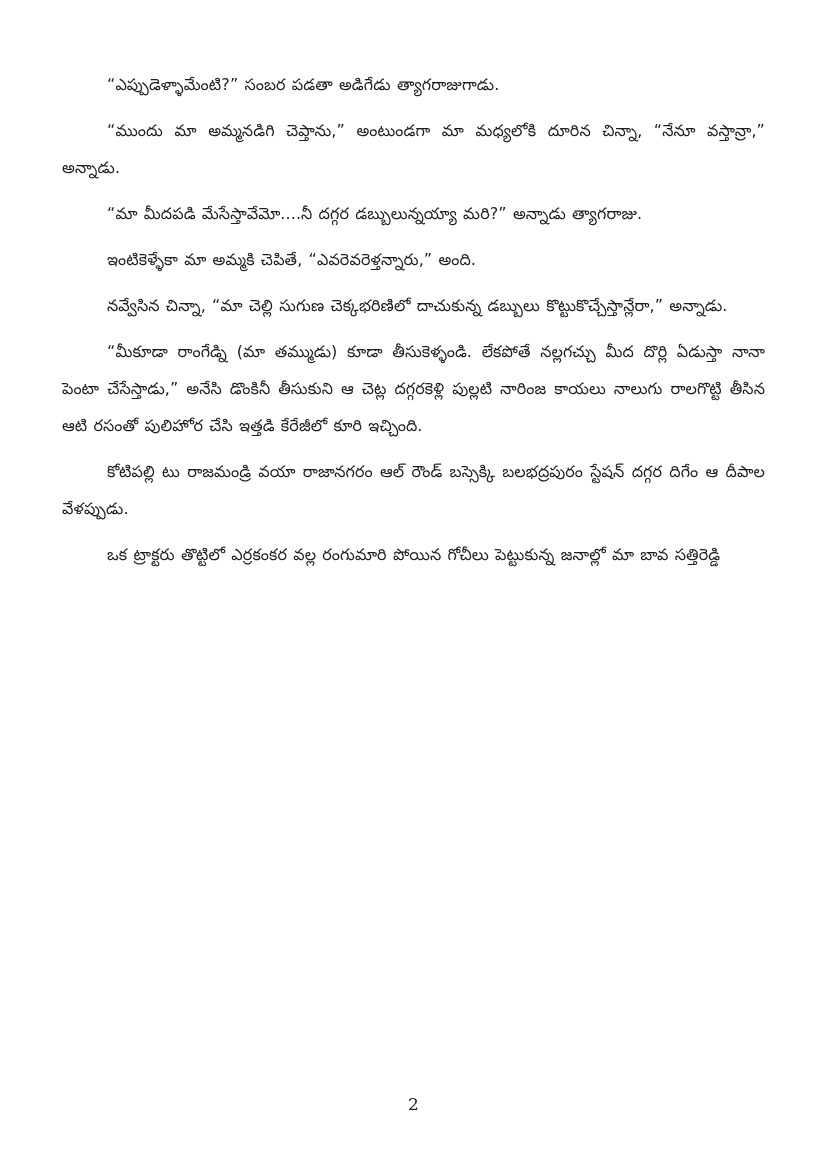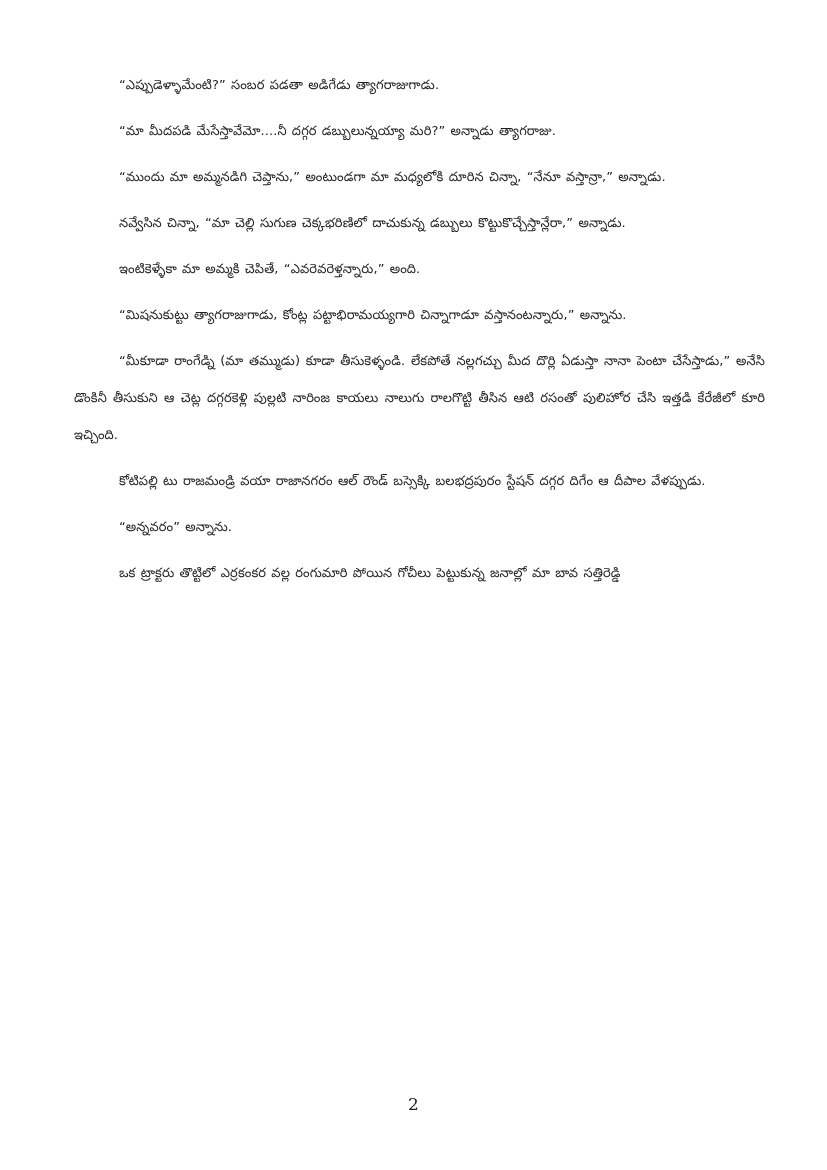--- a/index.html
+++ b/index.html
@@ -17,22 +17,22 @@
     font-family: "DejaVu Sans", sans-serif;
   }
   .content {
     position: absolute;
     top: 66px;
     left: 62px;
     width: 703px;
     color: #1e1e1e;
   }
   .content p {
-    margin: 0 0 9px 12px;
-    font-size: 13px;
+    margin: 0 0 9px 0;
+    font-size: 16px;
     line-height: 37px;
     text-align: justify;
     text-indent: 45px;
     letter-spacing: 0.1px;
     word-spacing: 1px;
   }
   .page-footer {
     position: absolute;
     left: 0;
     right: 0;
@@ -42,24 +42,22 @@
     font-size: 17px;
     color: #222222;
   }
 </style>
 </head>
 <body>
 
 <div class="page">
   <div class="content">
     <p>“ఎప్పుడెళ్ళామేంటి?” సంబర పడతా అడిగేడు త్యాగరాజుగాడు.</p>
+    <p>“ముందు మా అమ్మనడిగి చెప్తాను,” అంటుండగా మా మధ్యలోకి దూరిన చిన్నా, “నేనూ వస్తాన్రా,” అన్నాడు.</p>
     <p>“మా మీదపడి మేసేస్తావేమో....నీ దగ్గర డబ్బులున్నయ్యా మరి?” అన్నాడు త్యాగరాజు.</p>
-    <p>“ముందు మా అమ్మనడిగి చెప్తాను,” అంటుండగా మా మధ్యలోకి దూరిన చిన్నా, “నేనూ వస్తాన్రా,” అన్నాడు.</p>
+    <p>ఇంటికెళ్ళేకా మా అమ్మకి చెపితే, “ఎవరెవరెళ్తన్నారు,” అంది.</p>
     <p>నవ్వేసిన చిన్నా, “మా చెల్లి సుగుణ చెక్కభరిణిలో దాచుకున్న డబ్బులు కొట్టుకొచ్చేస్తాన్లేరా,” అన్నాడు.</p>
-    <p>ఇంటికెళ్ళేకా మా అమ్మకి చెపితే, “ఎవరెవరెళ్తన్నారు,” అంది.</p>
-    <p>“మిషనుకుట్టు త్యాగరాజుగాడు, కోంట్ల పట్టాభిరామయ్యగారి చిన్నాగాడూ వస్తానంటన్నారు,” అన్నాను.</p>
     <p>“మీకూడా రాంగేడ్ని (మా తమ్ముడు) కూడా తీసుకెళ్ళండి. లేకపోతే నల్లగచ్చు మీద దొర్లి ఏడుస్తా  నానా పెంటా చేసేస్తాడు,” అనేసి డొంకినీ తీసుకుని ఆ చెట్ల దగ్గరకెళ్లి పుల్లటి నారింజ కాయలు నాలుగు రాలగొట్టి తీసిన ఆటి రసంతో పులిహోర చేసి ఇత్తడి కేరేజీలో కూరి ఇచ్చింది.</p>
     <p>కోటిపల్లి టు రాజమండ్రి వయా రాజానగరం ఆల్ రౌండ్ బస్సెక్కి బలభద్రపురం స్టేషన్ దగ్గర దిగేం ఆ దీపాల వేళప్పుడు.</p>
-    <p>“అన్నవరం” అన్నాను.</p>
     <p>ఒక ట్రాక్టరు తొట్టిలో ఎర్రకంకర వల్ల రంగుమారి పోయిన గోచీలు పెట్టుకున్న జనాల్లో మా బావ సత్తిరెడ్డి</p>
   </div>
   <div class="page-footer">2</div>
 </div>
 
 </body></html>

